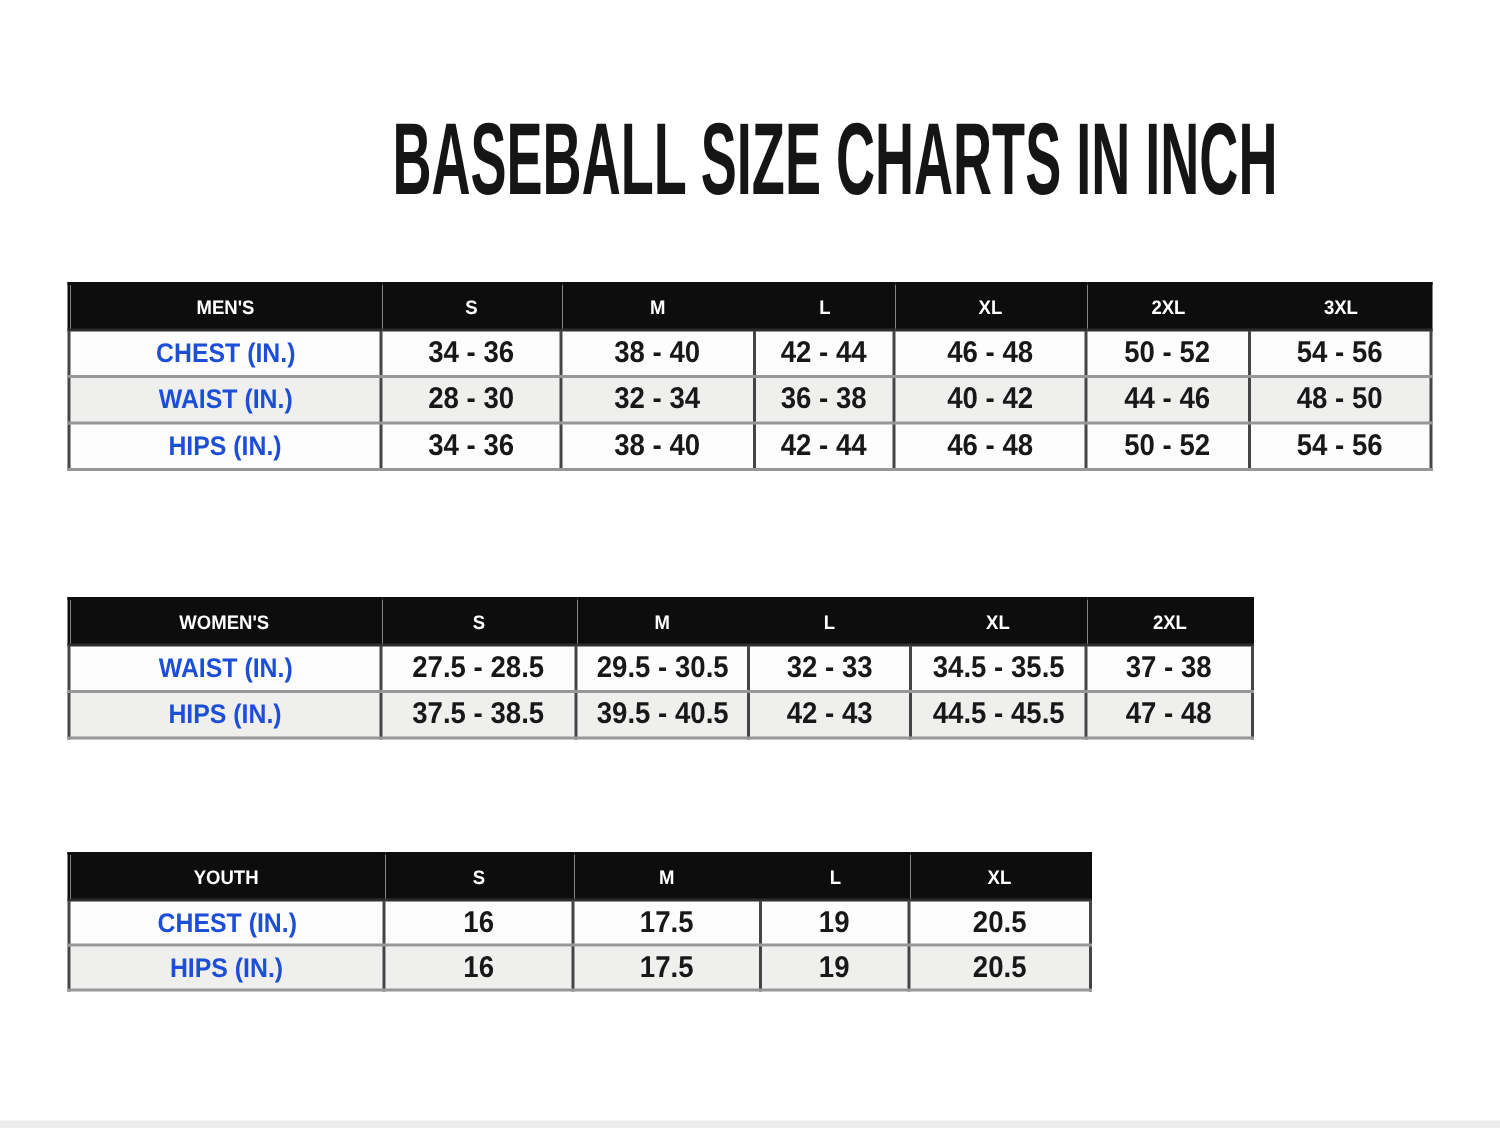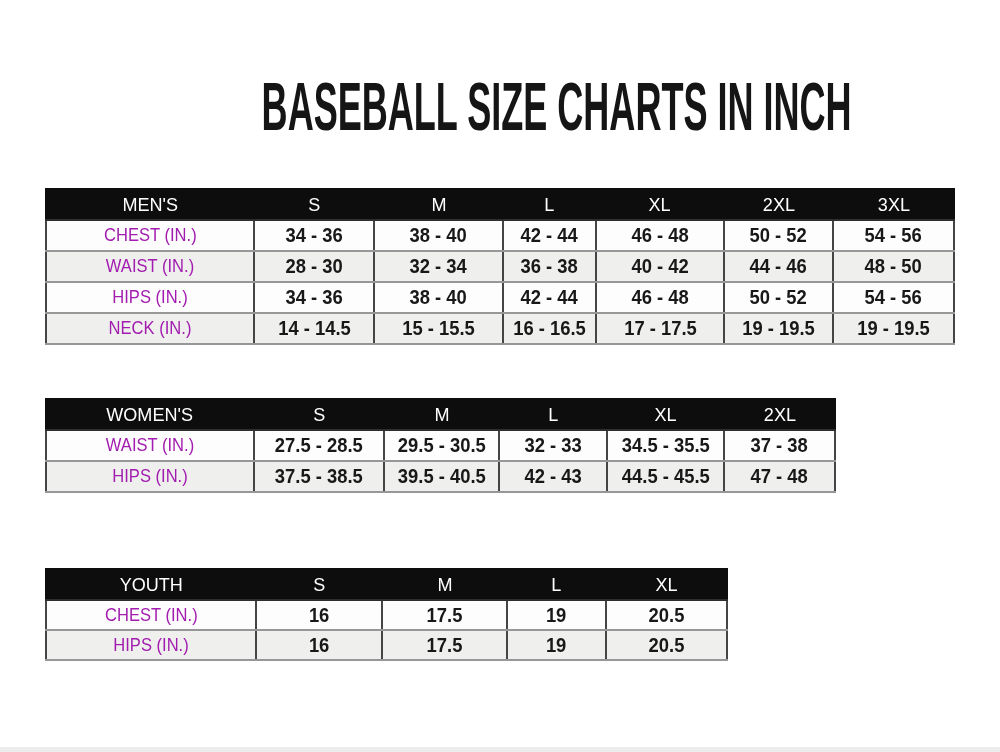--- a/index.html
+++ b/index.html
@@ -39,24 +39,24 @@
     border-right:2px solid #454545;
     overflow:hidden;white-space:nowrap;
   }
   table.size-table thead tr{height:31px;background:#0d0d0d;}
   table.size-table tbody tr{height:31px;}
   #youth-table tbody tr{height:30px;}
   table.size-table tbody tr:nth-child(even){background:#efefee;}
   table.size-table tbody tr:nth-child(odd){background:#fdfdfd;}
 
   table.size-table thead th{
-    color:#ffffff;font-size:19px;font-weight:400;
+    color:#ffffff;font-size:13px;font-weight:700;
     border-color:#0d0d0d;border-bottom-color:#2e2e2e;
   }
-  td.row-label{font-size:18px;font-weight:400;color:#a21caf;}
+  td.row-label{font-size:18px;font-weight:700;color:#1d4ed8;}
   td.size-value{font-size:20px;font-weight:700;color:#181818;}
 
   .cell-text{
     display:inline-block;transform:scaleX(0.92);transform-origin:center;
   }
   .head-text{
     display:inline-block;transform:scaleX(0.95);transform-origin:center;
   }
   
   .scan-edge{
@@ -113,29 +113,20 @@
       </tr>
       <tr>
         <td class="row-label"><span class="cell-text">HIPS (IN.)</span></td>
         <td class="size-value"><span class="cell-text">34 - 36</span></td>
         <td class="size-value"><span class="cell-text">38 - 40</span></td>
         <td class="size-value"><span class="cell-text">42 - 44</span></td>
         <td class="size-value"><span class="cell-text">46 - 48</span></td>
         <td class="size-value"><span class="cell-text">50 - 52</span></td>
         <td class="size-value"><span class="cell-text">54 - 56</span></td>
       </tr>
-      <tr>
-        <td class="row-label"><span class="cell-text">NECK (IN.)</span></td>
-        <td class="size-value"><span class="cell-text">14 - 14.5</span></td>
-        <td class="size-value"><span class="cell-text">15 - 15.5</span></td>
-        <td class="size-value"><span class="cell-text">16 - 16.5</span></td>
-        <td class="size-value"><span class="cell-text">17 - 17.5</span></td>
-        <td class="size-value"><span class="cell-text">19 - 19.5</span></td>
-        <td class="size-value"><span class="cell-text">19 - 19.5</span></td>
-      </tr>
     </tbody>
   </table>
 
 <table id="womens-table" class="size-table">
     <colgroup>
       <col style="width: 208px;">
       <col style="width: 130px;">
       <col style="width: 115px;">
       <col style="width: 108px;">
       <col style="width: 117px;">

